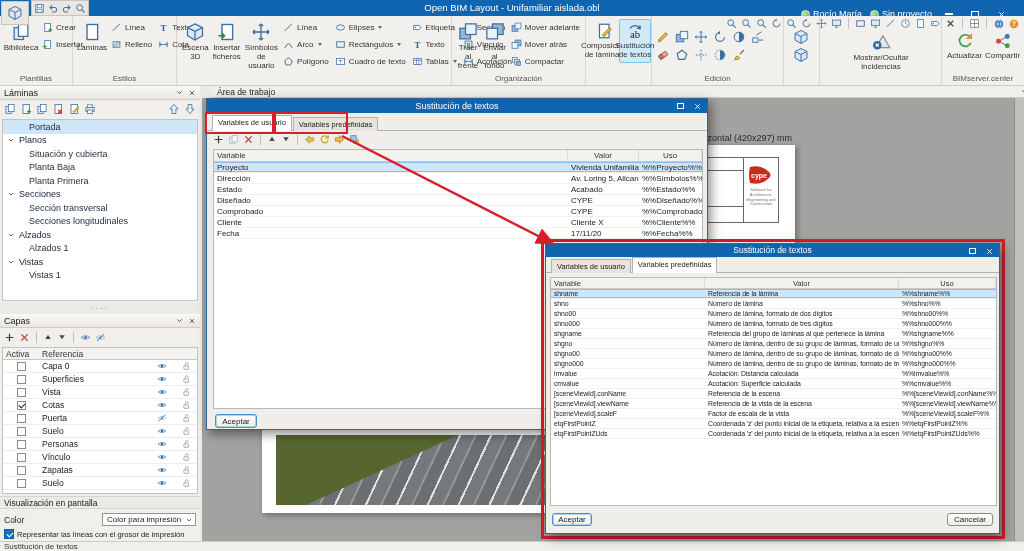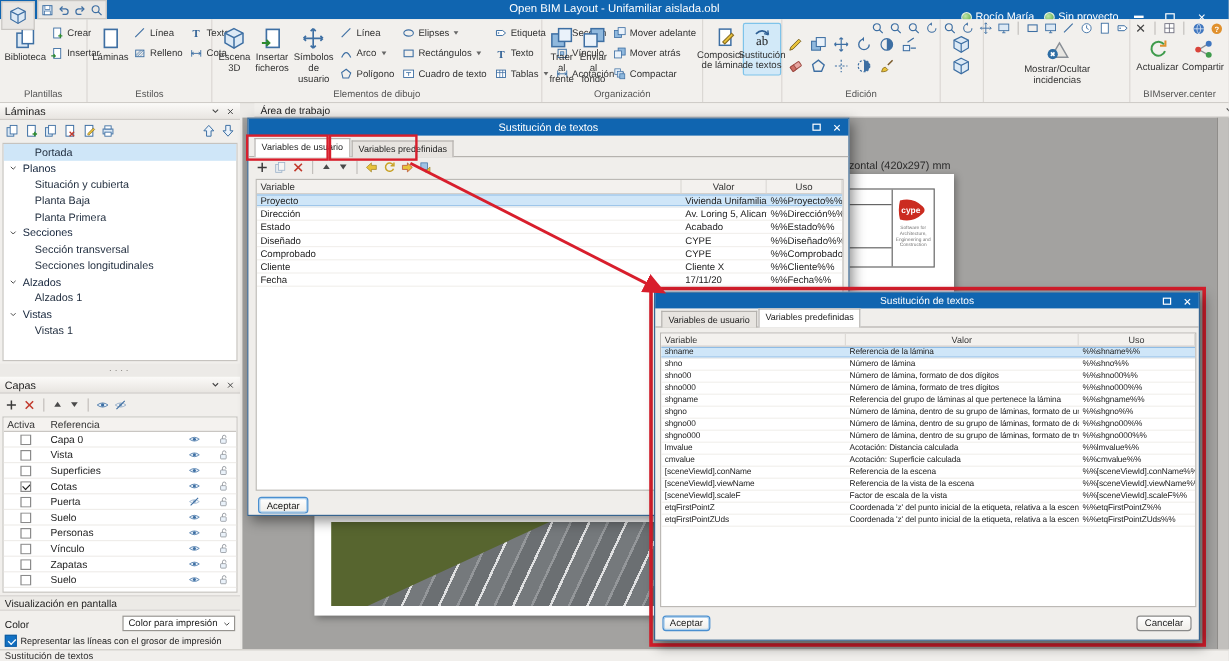--- a/index.html
+++ b/index.html
@@ -681,21 +681,20 @@
           </div>
         <div class="sm">
             <svg class="i11">
               <use href="#dimic"></use>
             </svg>
             <span>Acotación</span>
             <span class="car"></span>
           </div>
       </div>
     </div>
-    <div class="glabel">Elementos de dibujo</div>
   </div>
 
   <div class="rg" style="left:452px;width:134px">
     <div class="rgrow">
       <div class="lg" style="width:34px">
           <svg class="i20">
             <use href="#layf"></use>
           </svg>
           <span>Traer al frente</span>
         </div>
@@ -997,37 +996,37 @@
         <span class="cicon">
           <svg class="i10">
             <use href="#lock"></use>
           </svg>
         </span>
       </div>
     <div class="crow">
         <span class="cicon">
           <span class="cb"></span>
         </span>
+        <span>Superficies</span>
+        <span class="cicon">
+          <svg class="i10">
+            <use href="#eye"></use>
+          </svg>
+        </span>
+        <span class="cicon">
+          <svg class="i10">
+            <use href="#lock"></use>
+          </svg>
+        </span>
+      </div>
+    <div class="crow">
+        <span class="cicon">
+          <span class="cb"></span>
+        </span>
         <span>Vista</span>
-        <span class="cicon">
-          <svg class="i10">
-            <use href="#eye"></use>
-          </svg>
-        </span>
-        <span class="cicon">
-          <svg class="i10">
-            <use href="#lock"></use>
-          </svg>
-        </span>
-      </div>
-    <div class="crow">
-        <span class="cicon">
-          <span class="cb"></span>
-        </span>
-        <span>Superficies</span>
         <span class="cicon">
           <svg class="i10">
             <use href="#eye"></use>
           </svg>
         </span>
         <span class="cicon">
           <svg class="i10">
             <use href="#lock"></use>
           </svg>
         </span>
@@ -1249,21 +1248,21 @@
         <span class="ctr">Uso</span>
     </div>
     <div class="grow g1 sel">
         <span>Proyecto</span>
         <span>Vivienda Unifamiliar</span>
         <span>%%Proyecto%%</span>
       </div>
     <div class="grow g1">
         <span>Dirección</span>
         <span>Av. Loring 5, Alicante</span>
-        <span>%%Dirección%%</span>
+        <span>%%Símbolos%%</span>
       </div>
     <div class="grow g1">
         <span>Estado</span>
         <span>Acabado</span>
         <span>%%Estado%%</span>
       </div>
     <div class="grow g1">
         <span>Diseñado</span>
         <span>CYPE</span>
         <span>%%Diseñado%%</span>

